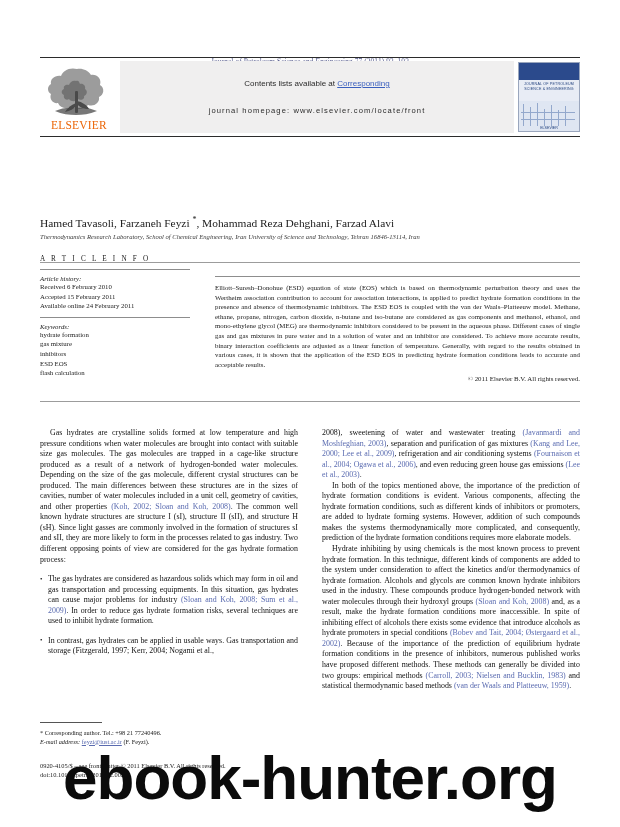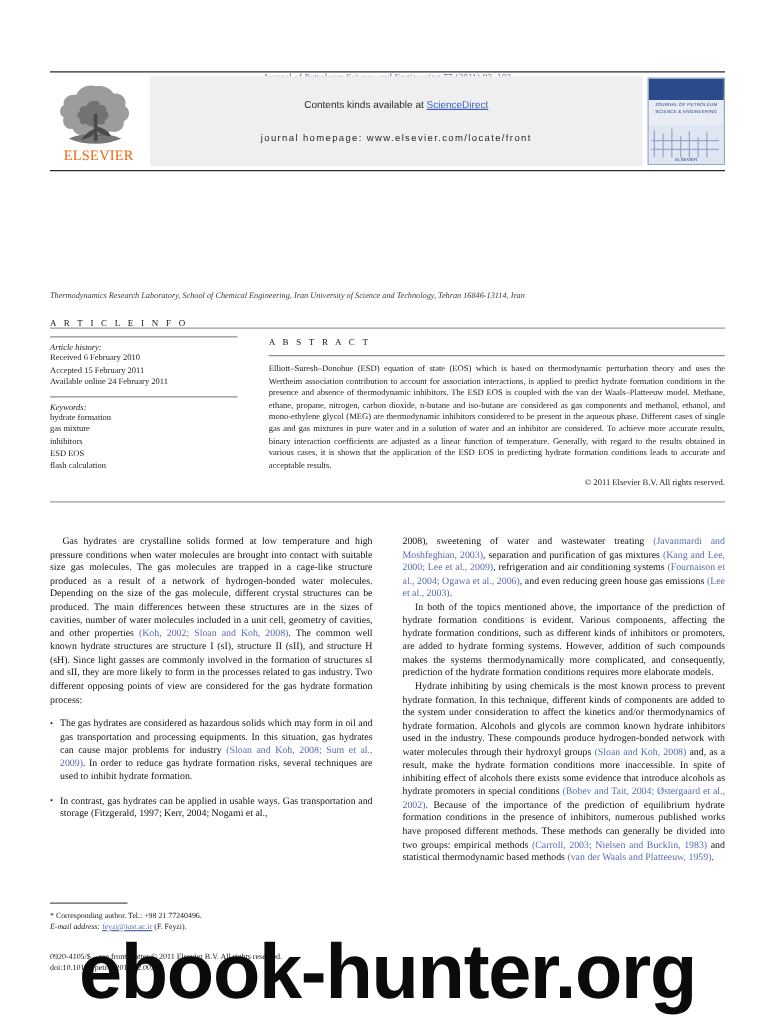--- a/index.html
+++ b/index.html
@@ -352,21 +352,21 @@
             <path d="M33 42 C28 44 24 47 22 51 C27 50 31 48 33 45 Z"></path>
             <path d="M34 40 C39 41 44 44 46 48 C41 48 36 46 34 43 Z"></path>
             <path d="M12 50 C18 47 26 46 33 47 C40 46 48 47 54 50 C46 53 40 54 33 54 C26 54 19 53 12 50 Z" opacity=".75"></path>
           </g>
         </svg>
         <div class="elsevier-word">ELSEVIER</div>
       </div>
 
       <div class="center-band">
         <div class="contents-line">
-          <span>Contents kinds available at </span><a class="sciencedirect-link" href="#">ScienceDirect</a>
+          <span>Contents lists available at </span><a class="sciencedirect-link" href="#">Corresponding</a>
         </div>
         <div class="homepage-line">journal homepage: www.elsevier.com/locate/front</div>
       </div>
 
       <div class="cover-thumb">
         <div class="cover-top"></div>
         <div class="cover-band">JOURNAL OF PETROLEUM SCIENCE &amp; ENGINEERING</div>
         <div class="cover-lines">
           <i style="left:4px;top:3px;width:1px;height:22px;"></i>
           <i style="left:11px;top:6px;width:1px;height:19px;"></i>
@@ -377,20 +377,21 @@
           <i style="left:46px;top:5px;width:1px;height:20px;"></i>
           <i style="left:2px;top:11px;width:54px;height:1px;"></i>
           <i style="left:2px;top:18px;width:54px;height:1px;"></i>
         </div>
         <div class="cover-elsevier">ELSEVIER</div>
       </div>
 
     </div>
   </div>
 
+  <div class="authors">Hamed Tavasoli, Farzaneh Feyzi <sup>*</sup>, Mohammad Reza Dehghani, Farzad Alavi</div>
   <div class="affiliation">Thermodynamics Research Laboratory, School of Chemical Engineering, Iran University of Science and Technology, Tehran 16846-13114, Iran</div>
 
   <div class="panel"></div>
 
   <div class="info-col">
     <div class="col-head">A R T I C L E  I N F O</div>
     <div class="rule-thin"></div>
     <div class="info-label">Article history:</div>
     <div class="info-line">Received 6 February 2010</div>
     <div class="info-line">Accepted 15 February 2011</div>
@@ -398,21 +399,20 @@
     <div class="rule-thin"></div>
     <div class="info-label">Keywords:</div>
     <div class="info-line">hydrate formation</div>
     <div class="info-line">gas mixture</div>
     <div class="info-line">inhibitors</div>
     <div class="info-line">ESD EOS</div>
     <div class="info-line">flash calculation</div>
   </div>
 
   <div class="abstract-col">
-    <div class="col-head">A B S T R A C T</div>
     <div class="abs-rule"></div>
     <div class="abs-body">Elliott–Suresh–Donohue (ESD) equation of state (EOS) which is based on thermodynamic perturbation theory and uses the Wertheim association contribution to account for association interactions, is applied to predict hydrate formation conditions in the presence and absence of thermodynamic inhibitors. The ESD EOS is coupled with the van der Waals–Platteeuw model. Methane, ethane, propane, nitrogen, carbon dioxide, n-butane and iso-butane are considered as gas components and methanol, ethanol, and mono-ethylene glycol (MEG) are thermodynamic inhibitors considered to be present in the aqueous phase. Different cases of single gas and gas mixtures in pure water and in a solution of water and an inhibitor are considered. To achieve more accurate results, binary interaction coefficients are adjusted as a linear function of temperature. Generally, with regard to the results obtained in various cases, it is shown that the application of the ESD EOS in predicting hydrate formation conditions leads to accurate and acceptable results.</div>
     <div class="abs-copy">© 2011 Elsevier B.V. All rights reserved.</div>
   </div>
 
   <div class="col col-left">
     <p class="para">Gas hydrates are crystalline solids formed at low temperature and high pressure conditions when water molecules are brought into contact with suitable size gas molecules. The gas molecules are trapped in a cage-like structure produced as a result of a network of hydrogen-bonded water molecules. Depending on the size of the gas molecule, different crystal structures can be produced. The main differences between these structures are in the sizes of cavities, number of water molecules included in a unit cell, geometry of cavities, and other properties <span class="cite" style="color:#5a6bb0">(Koh, 2002; Sloan and Koh, 2008)</span>. The common well known hydrate structures are structure I (sI), structure II (sII), and structure H (sH). Since light gasses are commonly involved in the formation of structures sI and sII, they are more likely to form in the processes related to gas industry. Two different opposing points of view are considered for the gas hydrate formation process:</p>
     <ul class="bullets">
       <li>The gas hydrates are considered as hazardous solids which may form in oil and gas transportation and processing equipments. In this situation, gas hydrates can cause major problems for industry <span class="cite" style="color:#5a6bb0">(Sloan and Koh, 2008; Sum et al., 2009)</span>. In order to reduce gas hydrate formation risks, several techniques are used to inhibit hydrate formation.</li>
       <li>In contrast, gas hydrates can be applied in usable ways. Gas transportation and storage (Fitzgerald, 1997; Kerr, 2004; Nogami et al.,</li>

